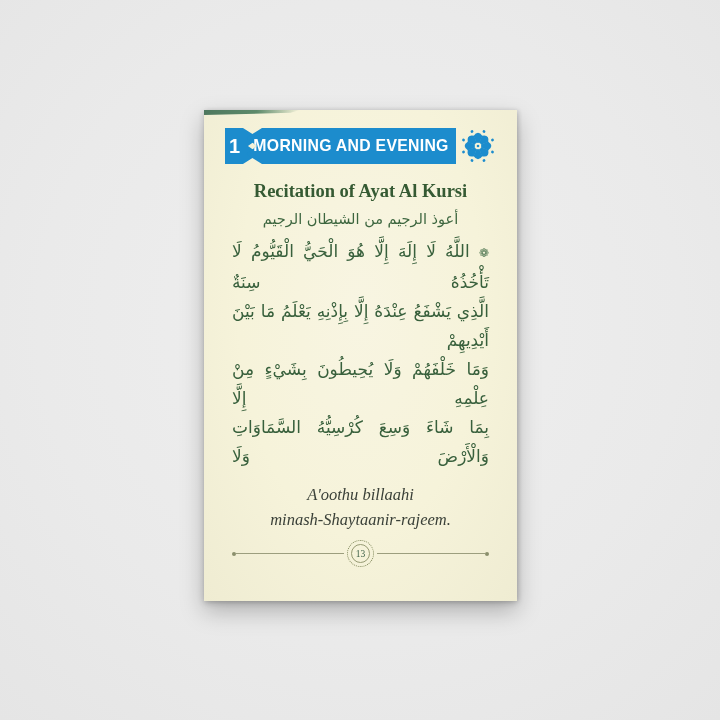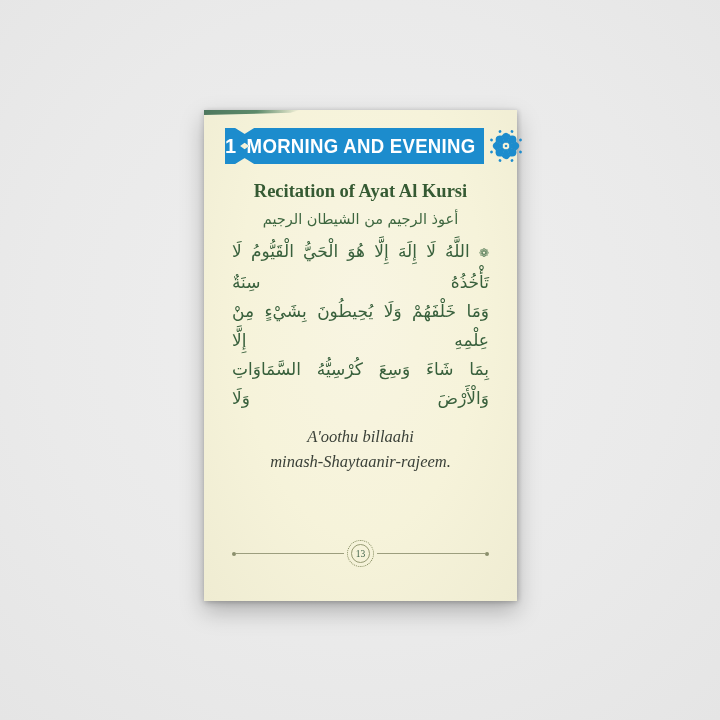--- a/index.html
+++ b/index.html
@@ -32,21 +32,21 @@
     width:54px; background:#1c8ccd; color:#fff;
     font-family:"Liberation Sans","DejaVu Sans",sans-serif;
     font-weight:bold; font-size:20px;
     display:flex; align-items:center; justify-content:center;
     padding-right:15px;
     clip-path: polygon(0 0, calc(100% - 16px) 0, 100% 28%, calc(100% - 11px) 50%, 100% 72%, calc(100% - 16px) 100%, 0 100%);
   }
   .banner-main {
     flex:1; margin-left:-13px; background:#1c8ccd; color:#fff;
     font-family:"Liberation Sans","DejaVu Sans",sans-serif;
-    font-weight:bold; font-size:20px; letter-spacing:.3px;
+    font-weight:bold; font-size:17px; letter-spacing:.3px;
     display:flex; align-items:center; justify-content:center;
     clip-path: polygon(16px 0, 100% 0, 100% 100%, 16px 100%, 0 72%, 11px 50%, 0 28%);
   }
   .banner-main .squeeze { display:inline-block; transform:scaleX(.93); white-space:nowrap; }
   .flower-wrap { width:38px; margin-left:3px; display:flex; align-items:center; justify-content:center; }
 
   
   .section-title {
     margin-top:17px; text-align:center;
     font-weight:bold; font-size:18.5px; color:#355a33;
@@ -139,20 +139,21 @@
         <circle cx="20" cy="20" r="1.4" fill="#1c8ccd"></circle>
       </svg>
     </div>
   </div>
 
   <div class="section-title">Recitation of Ayat Al Kursi</div>
   <div class="taawwudh">أعوذ الرجيم من الشيطان الرجيم</div>
 
   <div class="quran">
     <div class="q-line"><span class="q-orn">❁</span> <span>اللَّهُ لَا إِلَهَ إِلَّا هُوَ الْحَيُّ الْقَيُّومُ لَا تَأْخُذُهُ سِنَةٌ</span></div>
+    <div class="q-line">الَّذِي يَشْفَعُ عِنْدَهُ إِلَّا بِإِذْنِهِ يَعْلَمُ مَا بَيْنَ أَيْدِيهِمْ</div>
     <div class="q-line">وَمَا خَلْفَهُمْ وَلَا يُحِيطُونَ بِشَيْءٍ مِنْ عِلْمِهِ إِلَّا</div>
     <div class="q-line">بِمَا شَاءَ وَسِعَ كُرْسِيُّهُ السَّمَاوَاتِ وَالْأَرْضَ وَلَا</div>
   </div>
 
   <div class="translit-small">
     <div>A'oothu billaahi</div>
     <div>minash-Shaytaanir-rajeem.</div>
   </div>
 
   <div class="footer">

